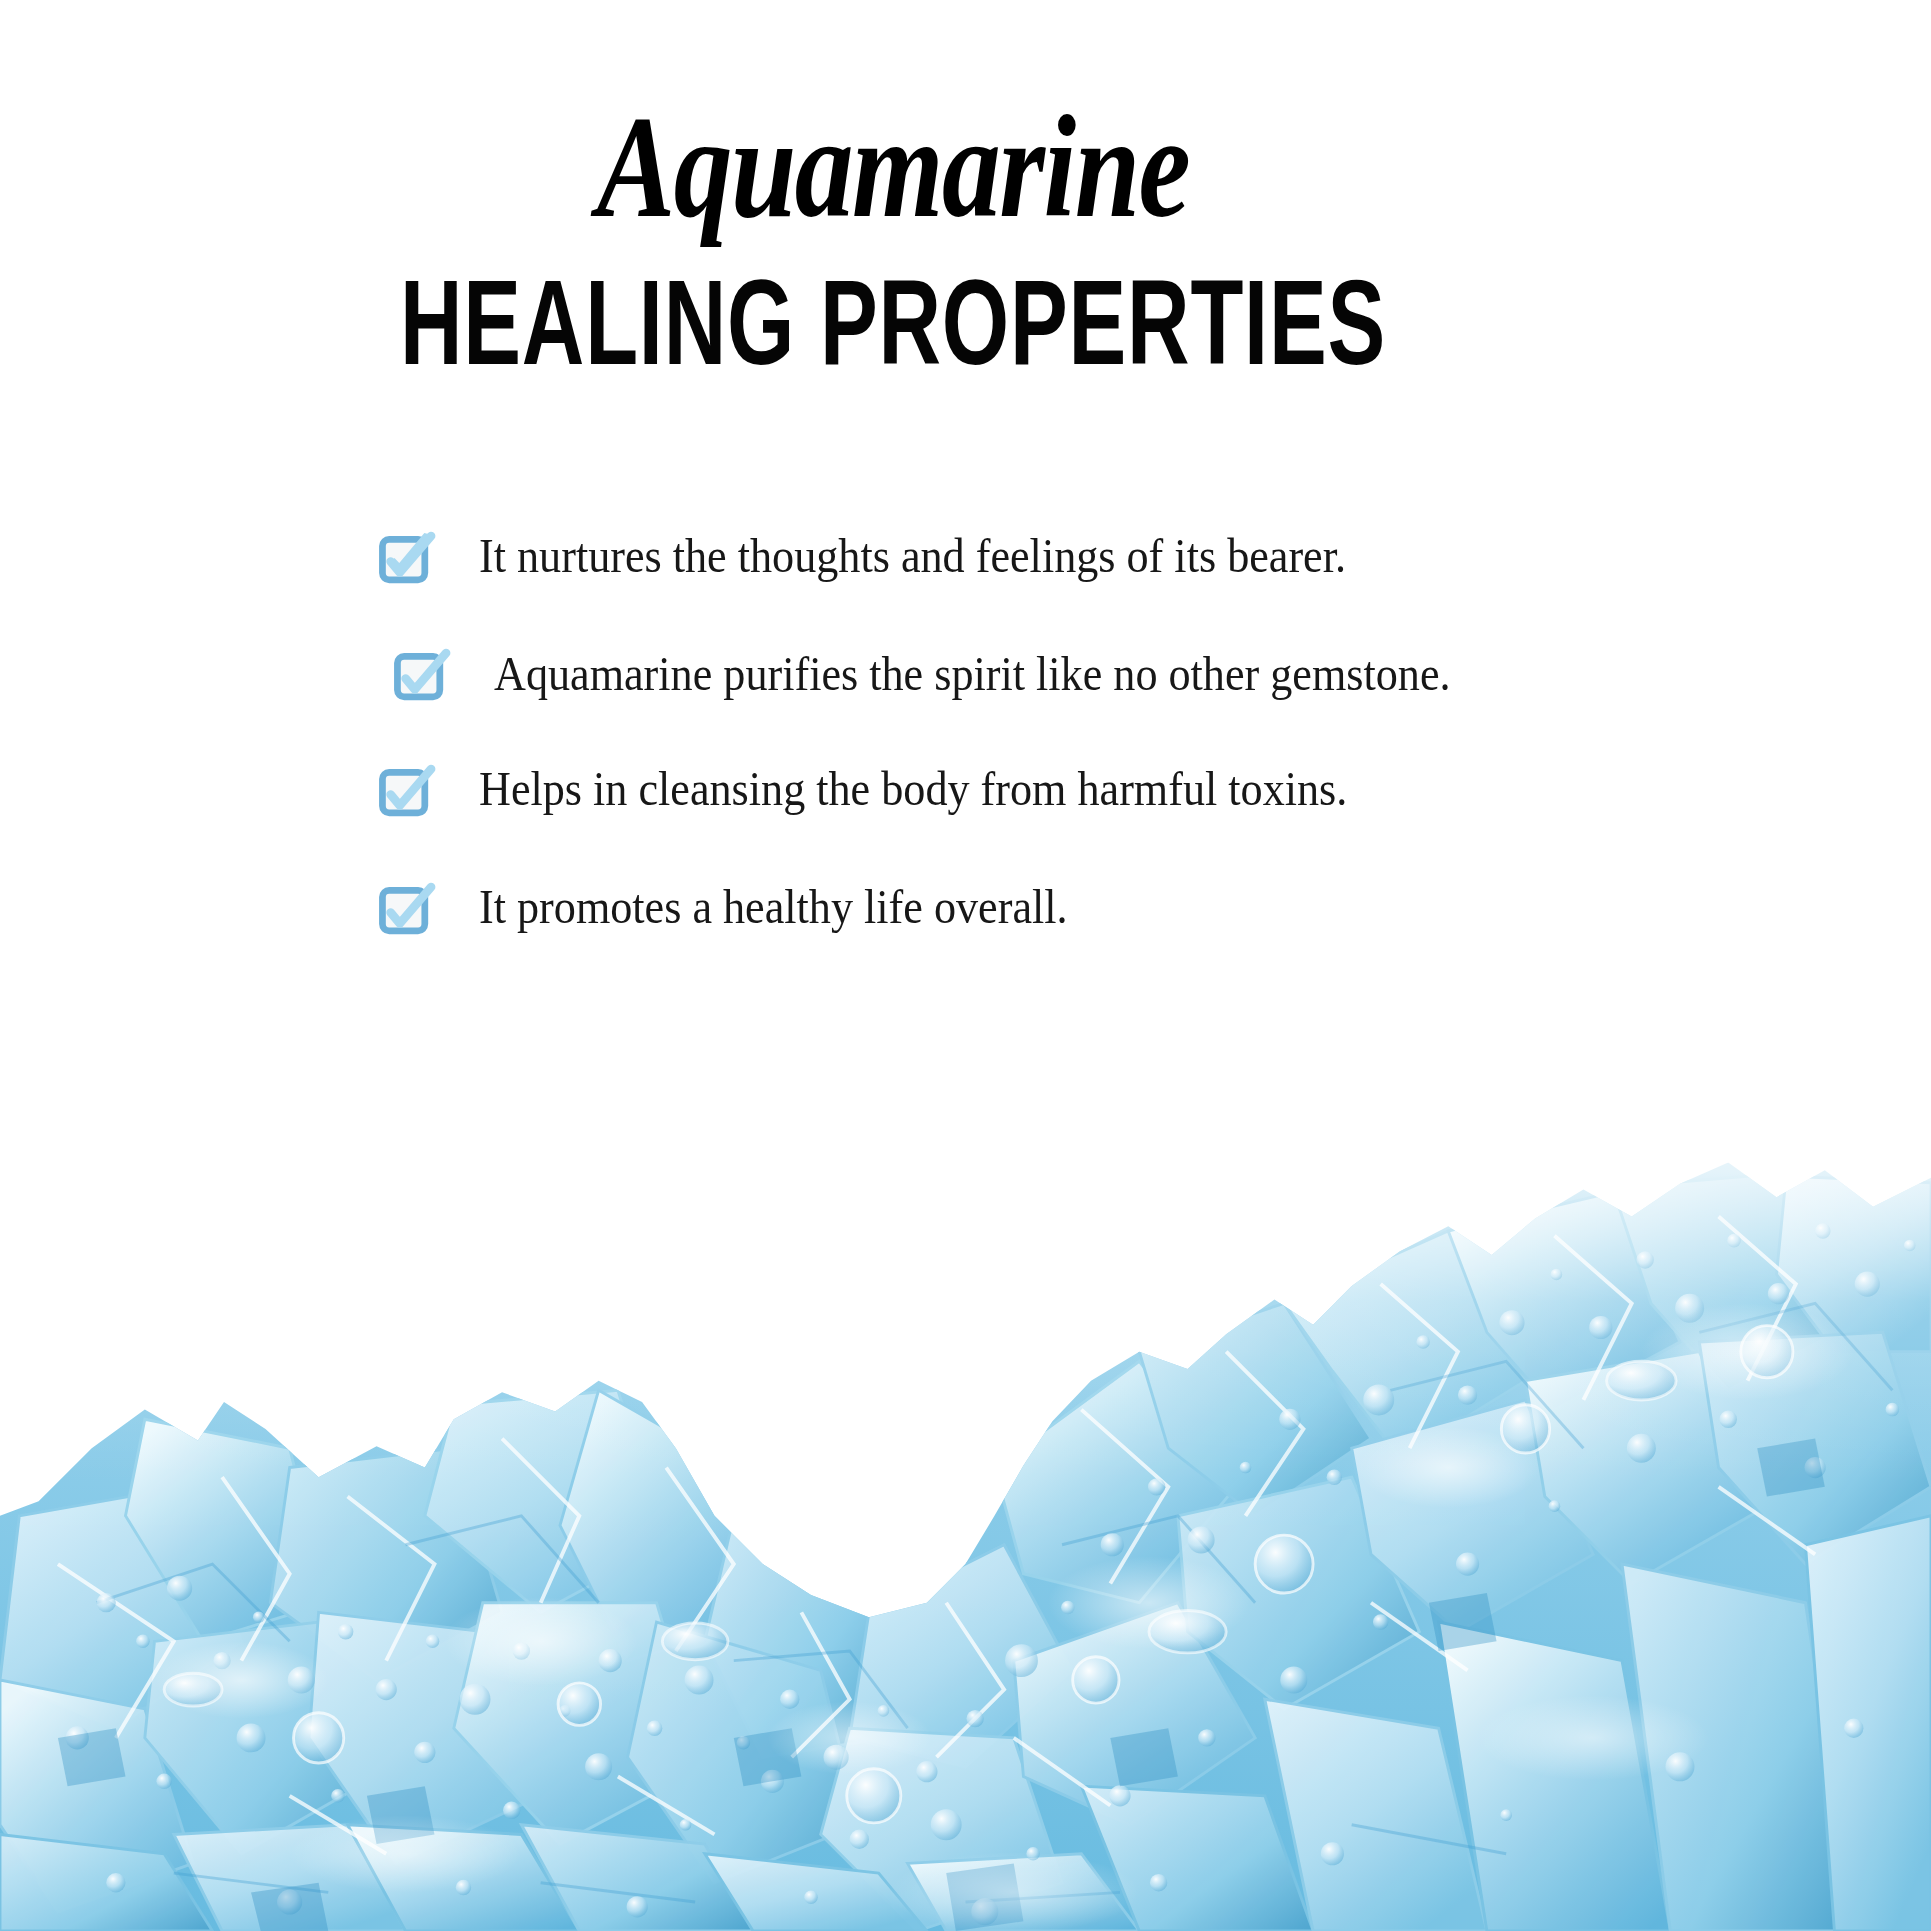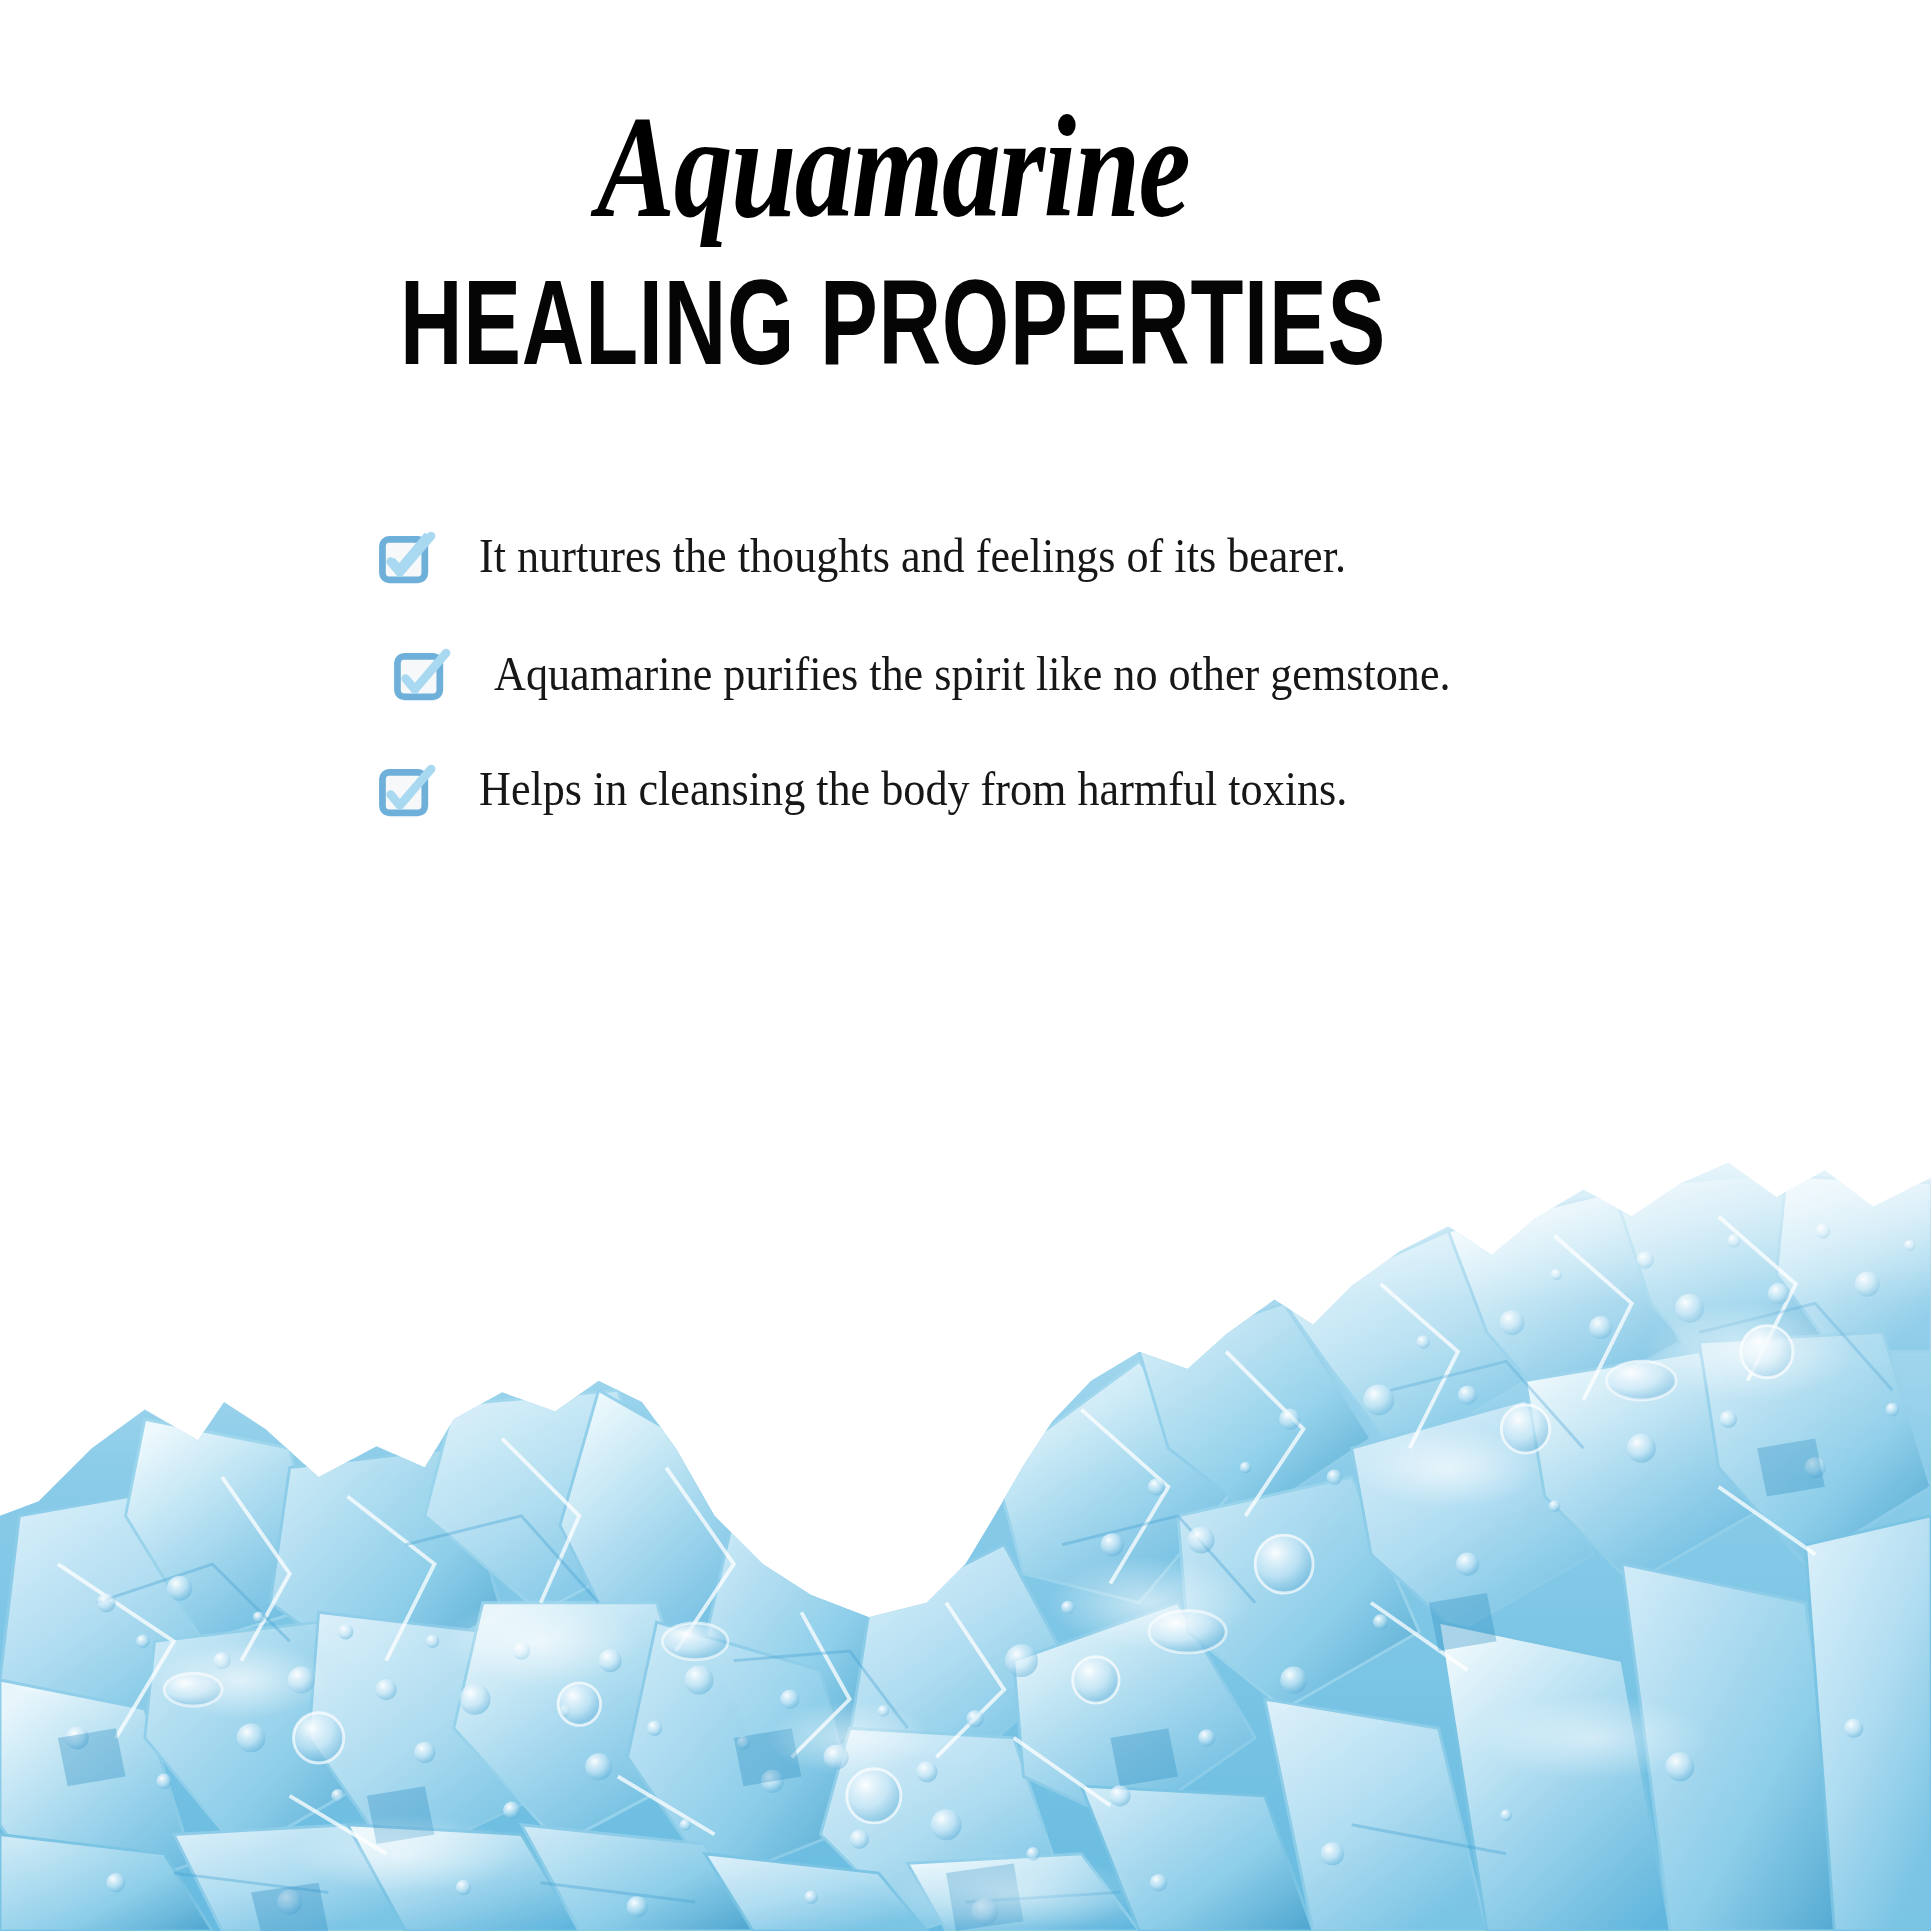--- a/index.html
+++ b/index.html
@@ -139,20 +139,29 @@
     <div class="row r4">
       <span class="cbox">
         <svg viewBox="0 0 58 54" xmlns="http://www.w3.org/2000/svg">
           <rect x="3.5" y="4.5" width="44" height="42" rx="7" ry="7" fill="#f6f8f9" stroke="#6eb0d9" stroke-width="7"></rect>
           <path d="M12 27.5 L21.5 39 L54 1" fill="none" stroke="#a9d9f1" stroke-width="9" stroke-linecap="round" stroke-linejoin="round"></path>
         </svg>
       </span>
       <span class="rowtext">Helps in cleansing the body from harmful toxins.</span>
     </div>
 
+    <div class="row r5">
+      <span class="cbox">
+        <svg viewBox="0 0 58 54" xmlns="http://www.w3.org/2000/svg">
+          <rect x="3.5" y="4.5" width="44" height="42" rx="7" ry="7" fill="#f6f8f9" stroke="#6eb0d9" stroke-width="7"></rect>
+          <path d="M12 27.5 L21.5 39 L54 1" fill="none" stroke="#a9d9f1" stroke-width="9" stroke-linecap="round" stroke-linejoin="round"></path>
+        </svg>
+      </span>
+      <span class="rowtext">It promotes a healthy life overall.</span>
+    </div>
 
   </div>
 
   <div class="ice">
     <svg viewBox="0 0 2000 900" xmlns="http://www.w3.org/2000/svg" preserveAspectRatio="none">
       <defs>
         <linearGradient id="fadeTop" x1="0" y1="0" x2="0" y2="1">
           <stop offset="0%" stop-color="#ffffff" stop-opacity="1"></stop>
           <stop offset="18%" stop-color="#ffffff" stop-opacity="0.72"></stop>
           <stop offset="40%" stop-color="#ffffff" stop-opacity="0.18"></stop>

